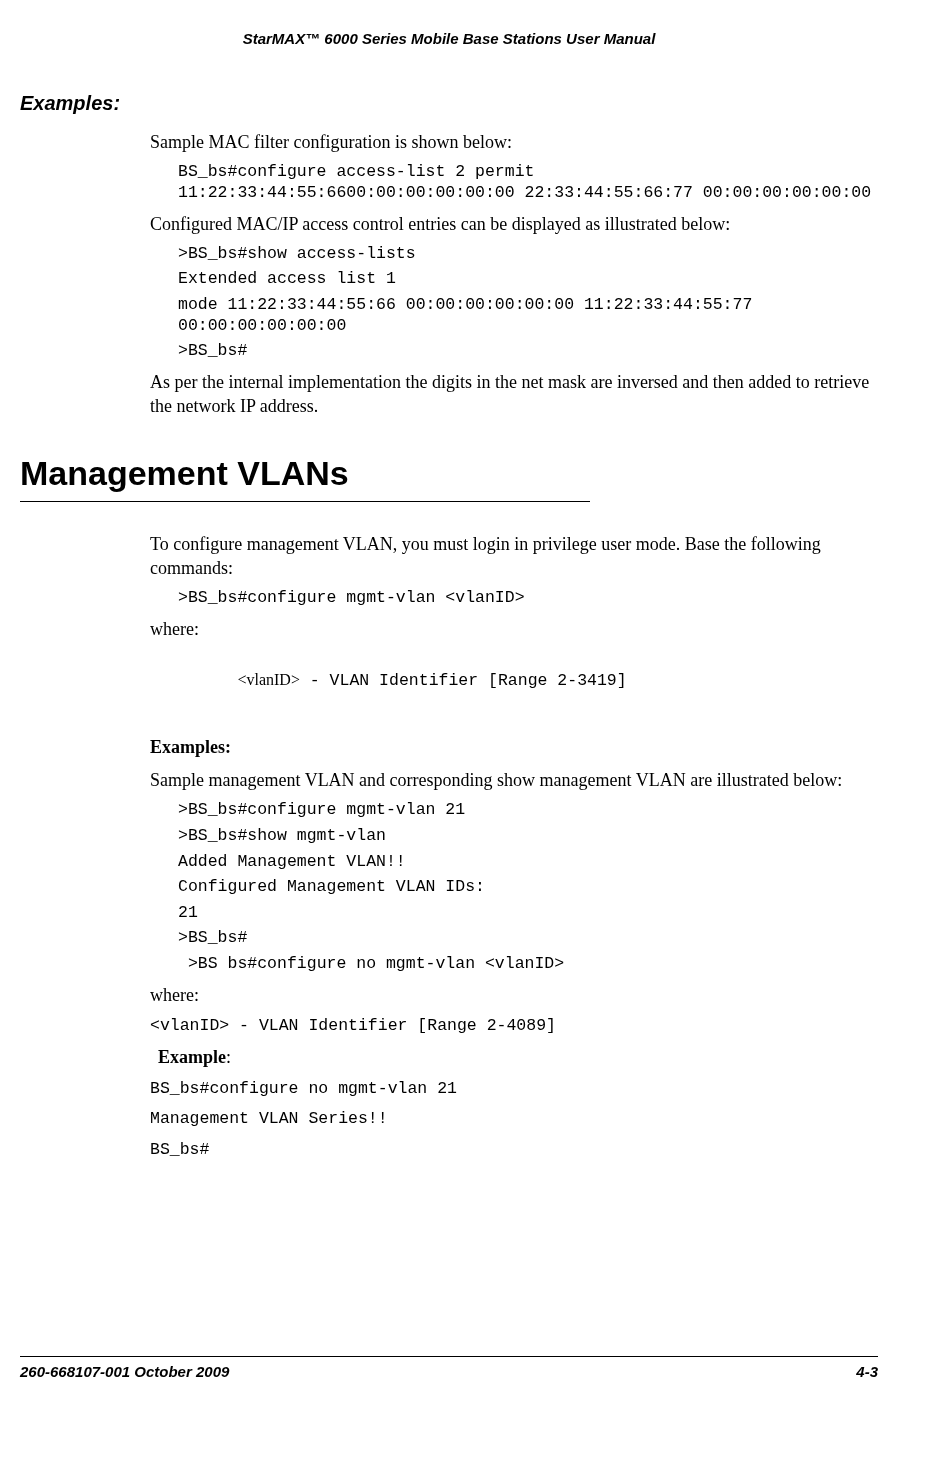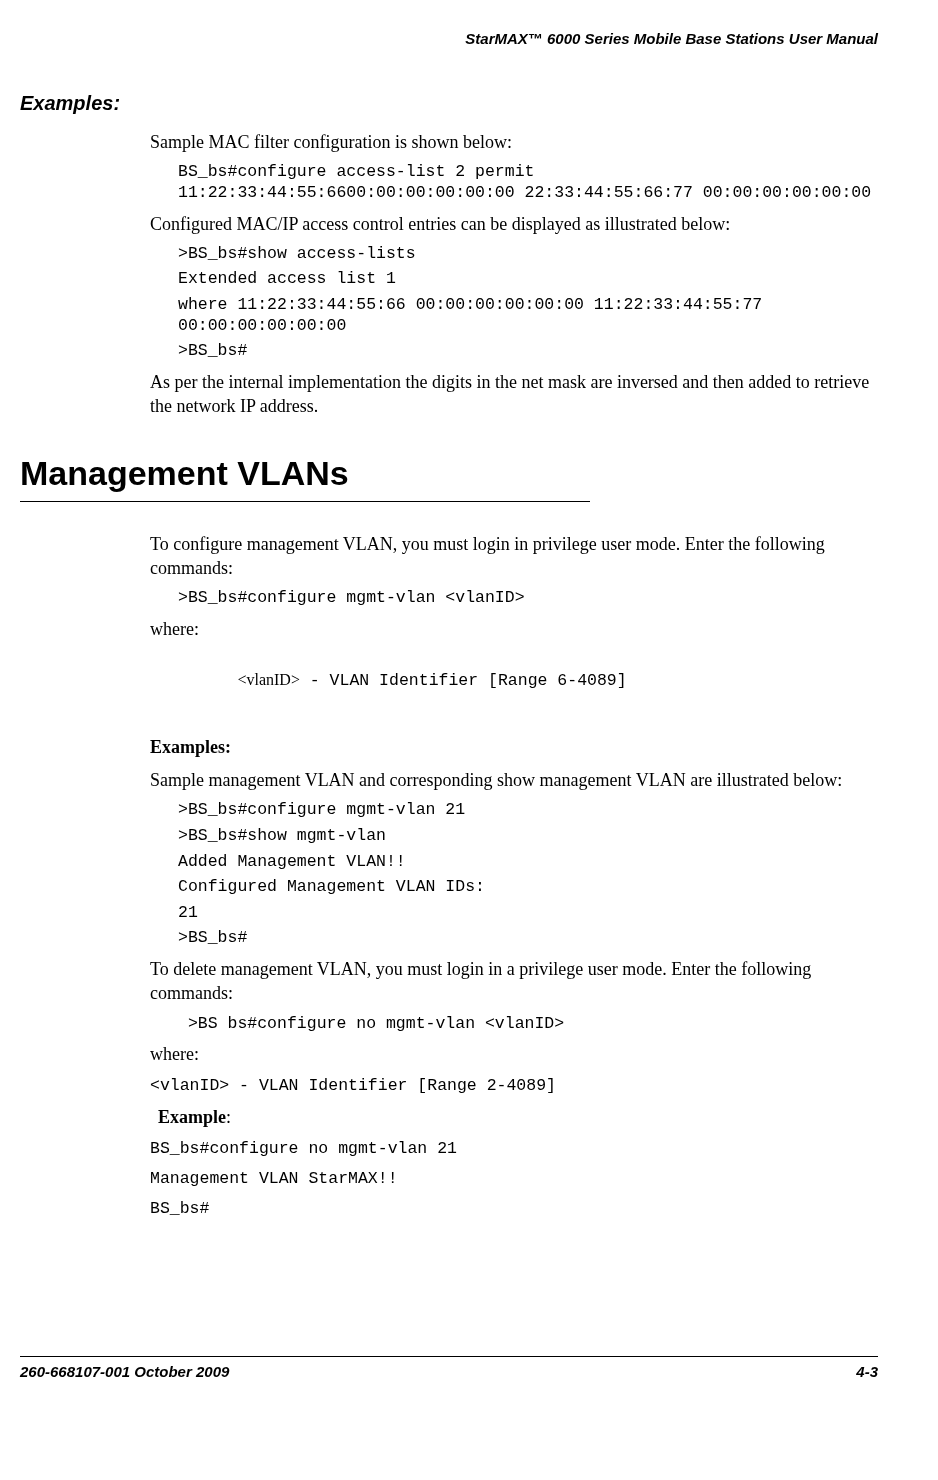--- a/index.html
+++ b/index.html
@@ -10,21 +10,21 @@
     color: #000;
     width: 938px;
   }
   .page {
     padding: 30px 60px 20px 20px;
     min-height: 1400px;
     position: relative;
     box-sizing: border-box;
   }
   .header {
-    text-align: right;
+    text-align: center;
     font-family: Verdana, Arial, sans-serif;
     font-weight: bold;
     font-style: italic;
     font-size: 15px;
     margin-bottom: 45px;
   }
   .section-title-big {
     font-family: Verdana, Arial, sans-serif;
     font-weight: bold;
     font-size: 34px;
@@ -108,53 +108,52 @@
   </div>
 
   <div class="subheading">Examples:</div>
 
   <div class="content-indent">
     <div class="body-text">Sample MAC filter configuration is shown below:</div>
     <div class="code">BS_bs#configure access-list 2 permit 11:22:33:44:55:6600:00:00:00:00:00 22:33:44:55:66:77 00:00:00:00:00:00</div>
     <div class="body-text">Configured MAC/IP access control entries can be displayed as illustrated below:</div>
     <div class="code">&gt;BS_bs#show access-lists</div>
     <div class="code">Extended access list 1</div>
-    <div class="code">where 11:22:33:44:55:66 00:00:00:00:00:00 11:22:33:44:55:77 00:00:00:00:00:00</div>
+    <div class="code">mode 11:22:33:44:55:66 00:00:00:00:00:00 11:22:33:44:55:77 00:00:00:00:00:00</div>
     <div class="code">&gt;BS_bs#</div>
     <div class="body-text">As per the internal implementation the digits in the net mask are inversed and then added to retrieve the network IP address.</div>
   </div>
 
   <div class="section-title-big">Management VLANs</div>
   <hr class="section-rule">
 
   <div class="content-indent">
-    <div class="body-text">To configure management VLAN, you must login in privilege user mode. Enter the following commands:</div>
+    <div class="body-text">To configure management VLAN, you must login in privilege user mode. Base the following commands:</div>
     <div class="code">&gt;BS_bs#configure mgmt-vlan &lt;vlanID&gt;</div>
     <div class="body-text">where:</div>
     <div class="code">
-      <span class="param">&lt;vlanID&gt;</span> <span>- VLAN Identifier [Range 6-4089]</span>
+      <span class="param">&lt;vlanID&gt;</span> <span>- VLAN Identifier [Range 2-3419]</span>
     </div>
 
     <div class="subheading-small">Examples:</div>
     <div class="body-text">Sample management VLAN and corresponding show management VLAN are illustrated below:</div>
     <div class="code">&gt;BS_bs#configure mgmt-vlan 21</div>
     <div class="code">&gt;BS_bs#show mgmt-vlan</div>
     <div class="code">Added Management VLAN!!</div>
     <div class="code">Configured Management VLAN IDs:</div>
     <div class="code">21</div>
     <div class="code">&gt;BS_bs#</div>
 
-    <div class="body-text">To delete management VLAN, you must login in a privilege user mode. Enter the following commands:</div>
     <div class="code"> &gt;BS bs#configure no mgmt-vlan &lt;vlanID&gt;</div>
     <div class="body-text">where:</div>
     <div class="code-noindent">&lt;vlanID&gt; - VLAN Identifier [Range 2-4089]</div>
 
     <div class="subheading-small2"><span>Example</span><span style="font-weight:normal">:</span></div>
     <div class="code-noindent">BS_bs#configure no mgmt-vlan 21</div>
-    <div class="code-noindent">Management VLAN StarMAX!!</div>
+    <div class="code-noindent">Management VLAN Series!!</div>
     <div class="code-noindent">BS_bs#</div>
   </div>
 
   <div class="footer">
     <span>260-668107-001 October 2009</span>
     <span>4-3</span>
   </div>
 
 </div>
 

